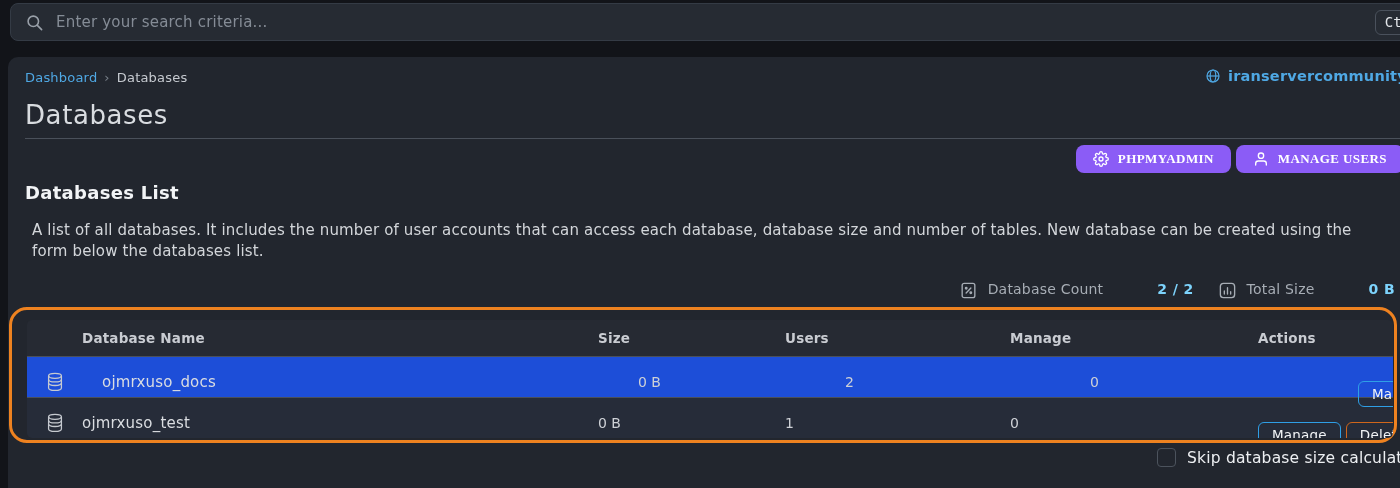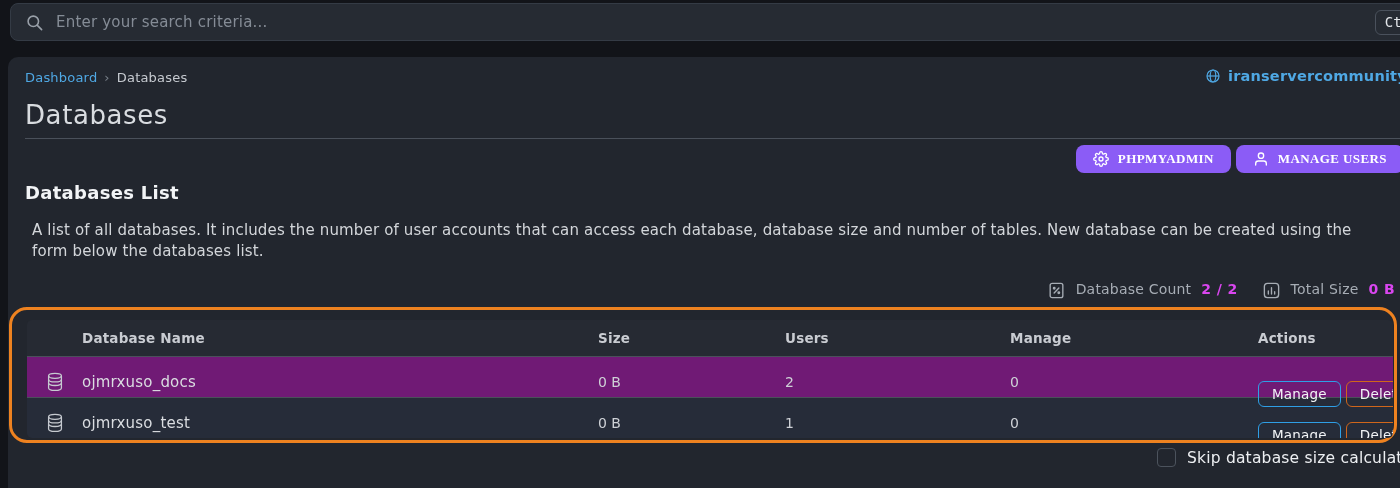--- a/index.html
+++ b/index.html
@@ -44,32 +44,32 @@
     font-size:13px; font-weight:700; letter-spacing:.4px; font-family:Liberation Serif, serif; cursor:pointer; }
 
   .section-heading { position:absolute; left:25px; top:182px; font-size:18px;
     font-weight:700; color:#f2f4f6; letter-spacing:.3px; }
   .section-desc { position:absolute; left:25px; top:220px; width:1352px;
     font-size:15px; color:#d3d6da; line-height:1.42; letter-spacing:.15px;margin-left:7px; }
 
   
   .stats { position:absolute; top:281px; right:5px; display:flex; align-items:flex-start; }
   .stat-label { color:#a7adb5; font-size:14px; letter-spacing:.2px; margin:0 10px 0 10px; }
-  .stat-value { color:#d946ef; font-size:14px; font-weight:700; letter-spacing:.4px; }
+  .stat-value { color:#7dd3fc; font-size:14px; font-weight:700; letter-spacing:.4px;margin-left:44px; }
   .stat-gap { width:24px; }
 
   
   .table-frame { position:absolute; left:9px; top:307px; width:1388px; height:136px;
     border:3px solid #ee8220; border-radius:18px; padding:10px 2px 2px 15px; }
   .db-table { width:1366px; border-radius:5px; overflow:hidden; font-size:14px; }
   .t-row { display:grid; grid-template-columns:55px 516px 187px 225px 248px auto; align-items:center; }
   .t-head { height:36px; background:#262a33; }
   .t-head .th { color:#c9ccd2; font-size:13.5px; font-weight:700; letter-spacing:.2px; }
   .t-body-row { height:41px; border-top:1px solid #4a505a; }
-  .row-odd  { background:#701a75; }
+  .row-odd  { background:#1d4ed8;gap:20px; }
   .row-even { background:#262c39; }
   .cell-icon { display:flex; justify-content:center; align-items:center; }
   .cell-name { color:#dadde1; font-size:15px; letter-spacing:.2px; }
   .cell-num  { color:#ced1d6; font-size:14px; }
   .cell-actions { display:flex; gap:5px; }
   .btn-outline { background:transparent; border-radius:6px; color:#f2f4f6;
     font-size:13.5px; font-family:inherit; letter-spacing:.2px; padding:4px 13px; cursor:pointer;margin-top:24px; }
   .btn-manage { border:1.5px solid #2f9fe6; }
   .btn-delete { border:1.5px solid #d0661b; }
 

